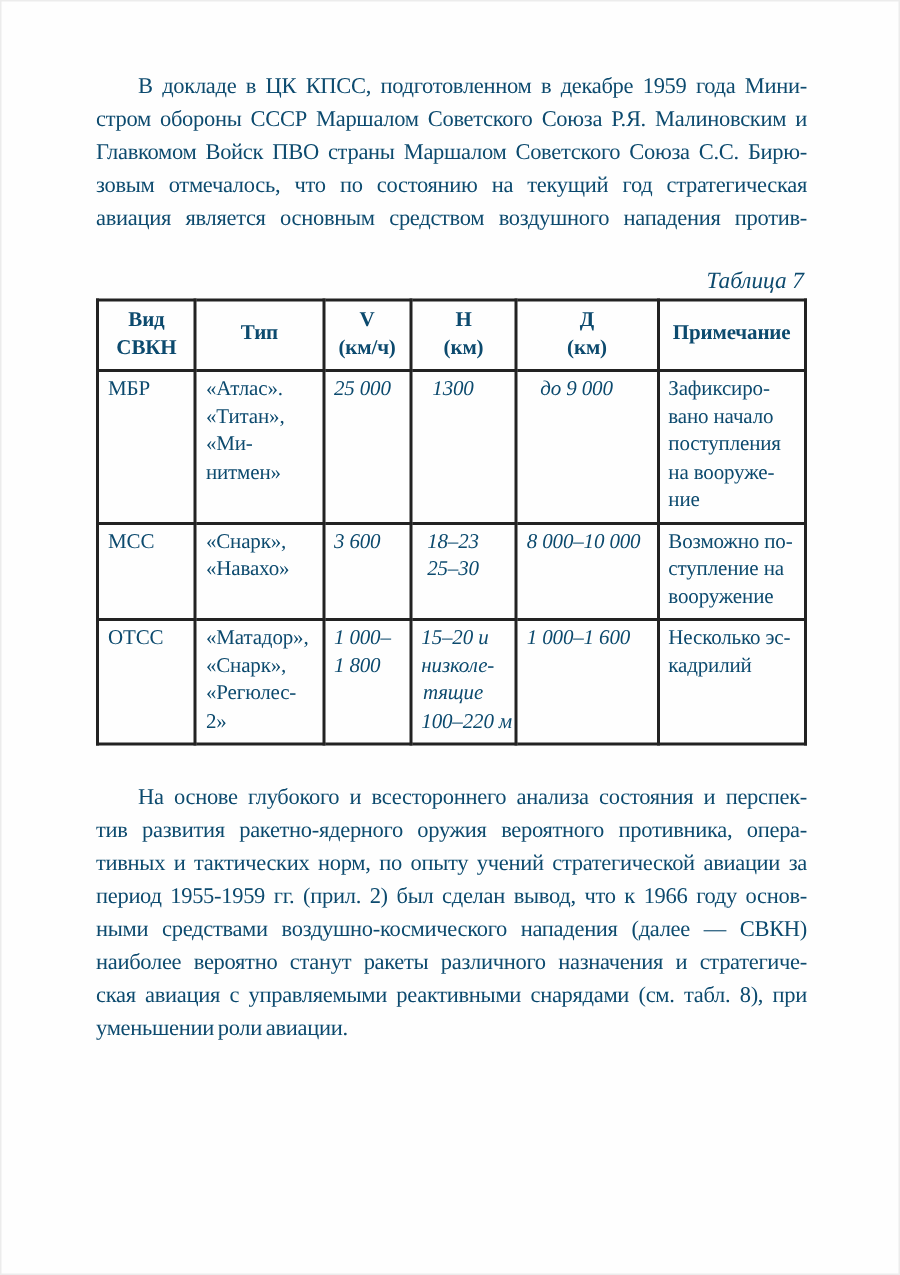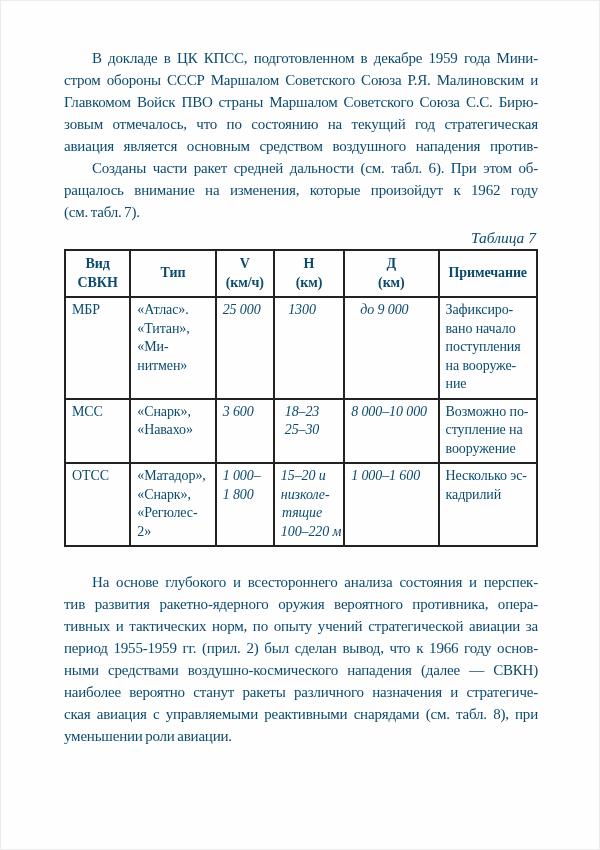--- a/index.html
+++ b/index.html
@@ -28,21 +28,21 @@
     word-spacing: -1px;
     text-align: justify;
     text-align-last: justify;
     max-height: 22px;
     overflow: hidden;
   }
   .paragraph .line.last { text-align-last: left; }
   .paragraph .line.first { text-indent: 28px; }
 
   .table-label {
-    margin-top: 4px;
+    margin-top: 20px;
     font-size: 15.5px;
     line-height: 22px;
     font-style: italic;
     text-align: right;
   }
   .table-title {
     margin-top: 7px;
     margin-bottom: 13px;
     font-weight: bold;
     text-align: center;
@@ -87,25 +87,20 @@
 <div class="page">
 
   <div class="paragraph">
       <div class="line first">В докладе в ЦК КПСС, подготовленном в декабре 1959 года Мини-</div>
       <div class="line">стром обороны СССР Маршалом Советского Союза Р.Я. Малиновским и</div>
       <div class="line">Главкомом Войск ПВО страны Маршалом Советского Союза С.С. Бирю-</div>
       <div class="line">зовым отмечалось, что по состоянию на текущий год стратегическая</div>
       <div class="line">авиация является основным средством воздушного нападения против-</div>
     </div>
 
-  <div class="paragraph">
-      <div class="line first">Созданы части ракет средней дальности (см. табл. 6). При этом об-</div>
-      <div class="line">ращалось внимание на изменения, которые произойдут к 1962 году</div>
-      <div class="line last">(см. табл. 7).</div>
-    </div>
 
   <div class="table-label">Таблица 7</div>
 
 
   <table class="data-table">
       <colgroup>
         <col style="width: 65px;">
         <col style="width: 85px;">
         <col style="width: 58px;">
         <col style="width: 70px;">

